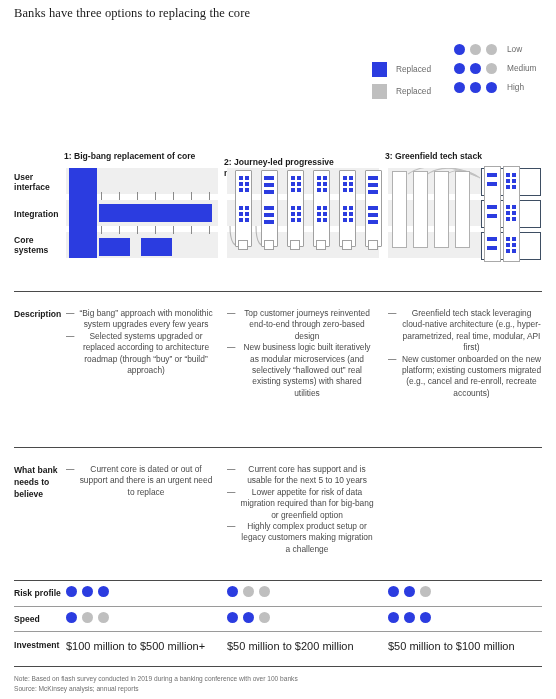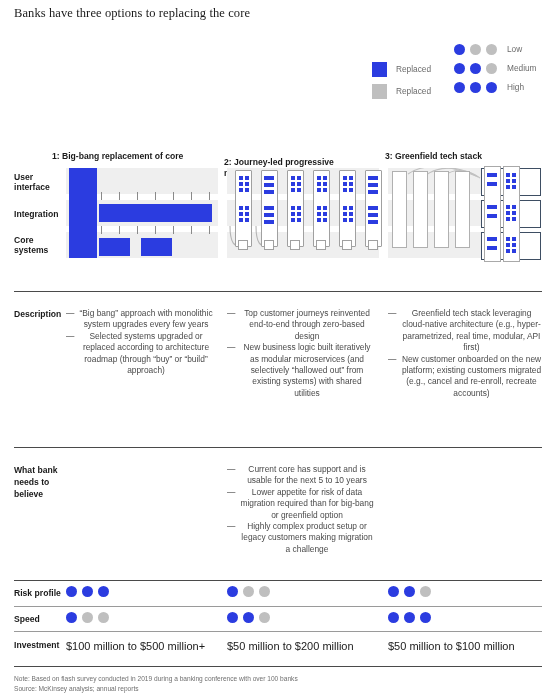--- a/index.html
+++ b/index.html
@@ -32,21 +32,21 @@
   .ld-dot{width:11px;height:11px;border-radius:50%;margin-right:5px;}
   .ld-dot.on{background:#2b3ce0;}
   .ld-dot.off{background:#bfbfbf;}
   .ld-label{font-size:8.3px;color:#6b6b6b;margin-left:5px;}
 
   
   .colhead{
     position:absolute;font-size:8.6px;font-weight:bold;color:#1a1a1a;
     line-height:10.5px;
   }
-  #colhead-1{left:52px;top:151px;width:150px;}
+  #colhead-1{left:64px;top:151px;width:150px;}
   #colhead-2{left:224px;top:141px;width:150px;margin-top:16px;}
   #colhead-3{left:385px;top:151px;width:160px;}
   .row-label{
     position:absolute;left:14px;font-size:8.6px;font-weight:bold;
     color:#1a1a1a;line-height:10px;width:48px;
   }
   #rlabel-0{top:172px;}
   #rlabel-1{top:209px;}
   #rlabel-2{top:235px;}
 
@@ -325,29 +325,32 @@
   <div class="rule" style="top:666px;"></div>
 
   <div class="sec-label" style="top:308px;">Description</div>
 
   <div class="bullets" style="left:66px;top:308px;width:148px;">
     <div class="bul">“Big bang” approach with monolithic system upgrades every few years</div>
     <div class="bul">Selected systems upgraded or replaced according to architecture roadmap (through “buy” or “build” approach)</div>
   </div>
   <div class="bullets" style="left:227px;top:308px;width:148px;">
     <div class="bul">Top customer journeys reinvented end-to-end through zero-based design</div>
-    <div class="bul">New business logic built iteratively as modular microservices (and selectively “hallowed out” from existing systems) with shared utilities</div>
+    <div class="bul">New business logic built iteratively as modular microservices (and selectively “hallowed out” real existing systems) with shared utilities</div>
   </div>
   <div class="bullets" style="left:388px;top:308px;width:155px;">
     <div class="bul">Greenfield tech stack leveraging cloud-native architecture (e.g., hyper-parametrized, real time, modular, API first)</div>
     <div class="bul">New customer onboarded on the new platform; existing customers migrated (e.g., cancel and re-enroll, recreate accounts)</div>
   </div>
 
   <div class="sec-label" style="top:464px;width:46px;">What bank needs to believe</div>
 
+  <div class="bullets" style="left:66px;top:464px;width:148px;">
+    <div class="bul">Current core is dated or out of support and there is an urgent need to replace</div>
+  </div>
   <div class="bullets" style="left:227px;top:464px;width:148px;">
     <div class="bul">Current core has support and is usable for the next 5 to 10 years</div>
     <div class="bul">Lower appetite for risk of data migration required than for big-bang or greenfield option</div>
     <div class="bul">Highly complex product setup or legacy customers making migration a challenge</div>
   </div>
 
   <div class="rate-label" style="top:588px;">Risk profile</div>
   <div class="dotset" style="left:66px;top:586px;">
     <span class="rdot on"></span>
     <span class="rdot on"></span>

